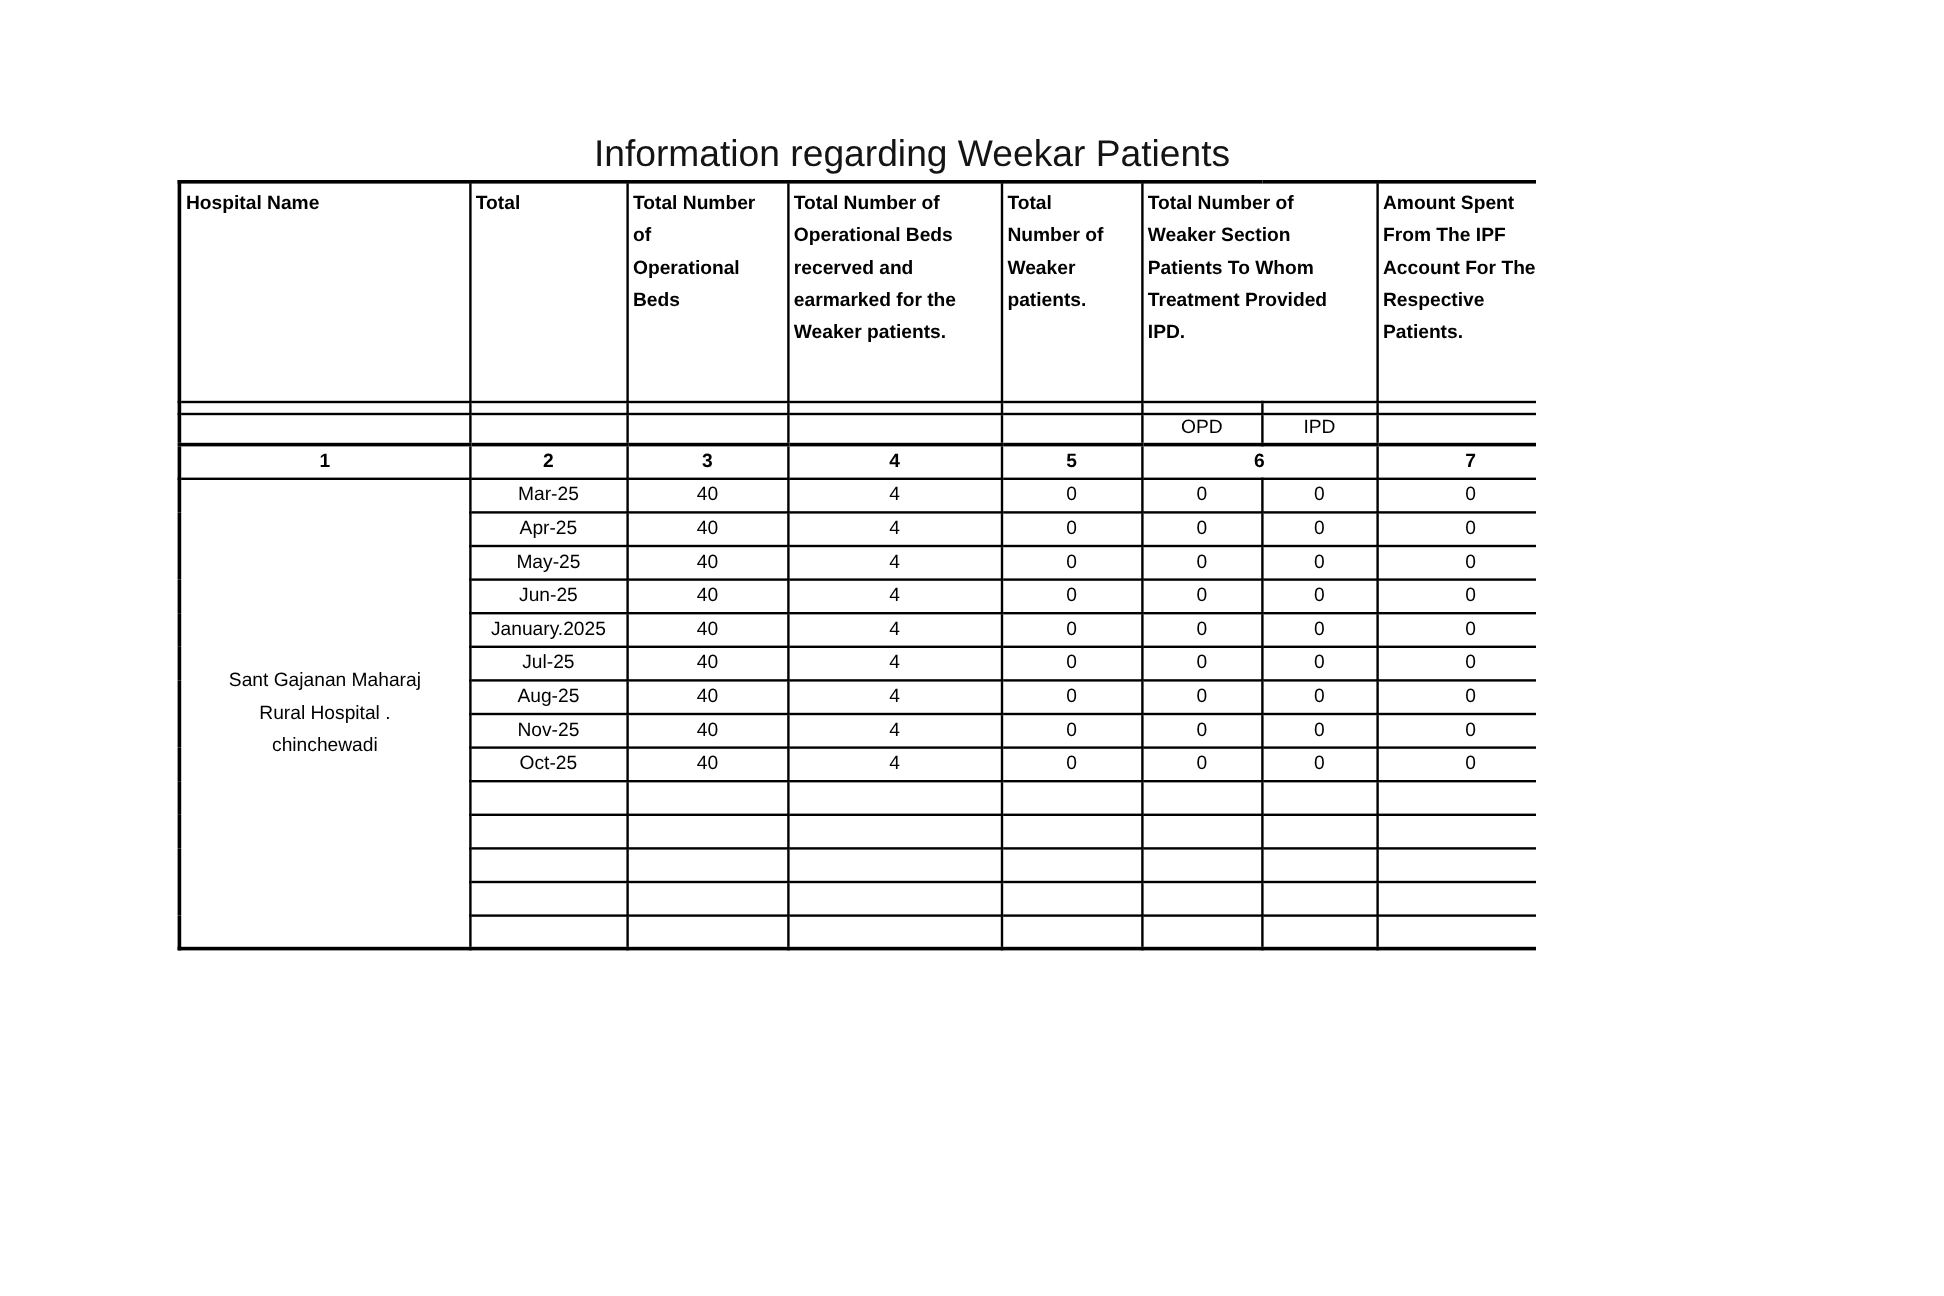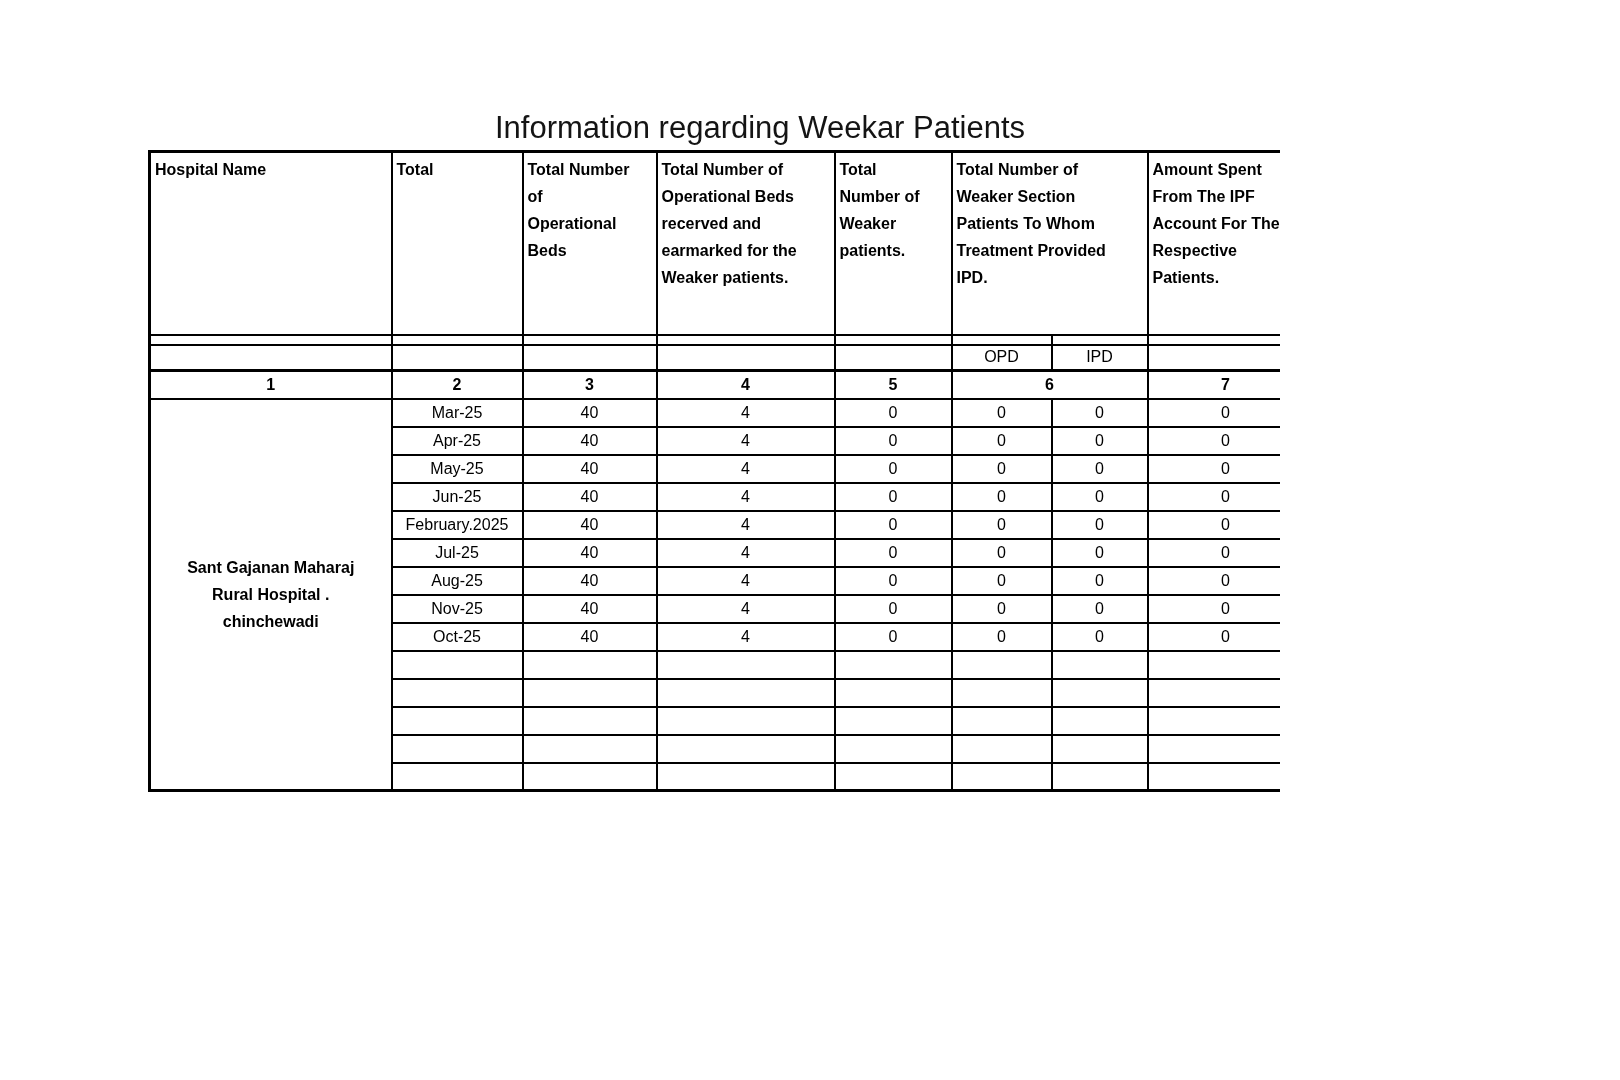--- a/index.html
+++ b/index.html
@@ -80,21 +80,21 @@
   tr.data-row td {
     text-align: center;
     vertical-align: middle;
   }
   td.hospital-cell {
     vertical-align: top;
     text-align: center;
     padding-top: 5px;
     line-height: 27px;
     white-space: pre-line;
-    font-weight: 700;
+    font-weight: 400;
   }
   tr.empty-row { height: 28px; }
 </style>
 </head>
 <body>
 
 <div class="page">
 
   <div class="page-title">Information regarding Weekar Patients</div>
 
@@ -214,21 +214,21 @@
           <td>Jun-25</td>
           <td>40</td>
           <td>4</td>
           <td>0</td>
           <td>0</td>
           <td>0</td>
           <td>0</td>
           <td></td>
         </tr>
         <tr class="data-row">
-          <td>February.2025</td>
+          <td>January.2025</td>
           <td>40</td>
           <td>4</td>
           <td>0</td>
           <td>0</td>
           <td>0</td>
           <td>0</td>
           <td></td>
         </tr>
         <tr class="data-row">
           <td>Jul-25</td>

